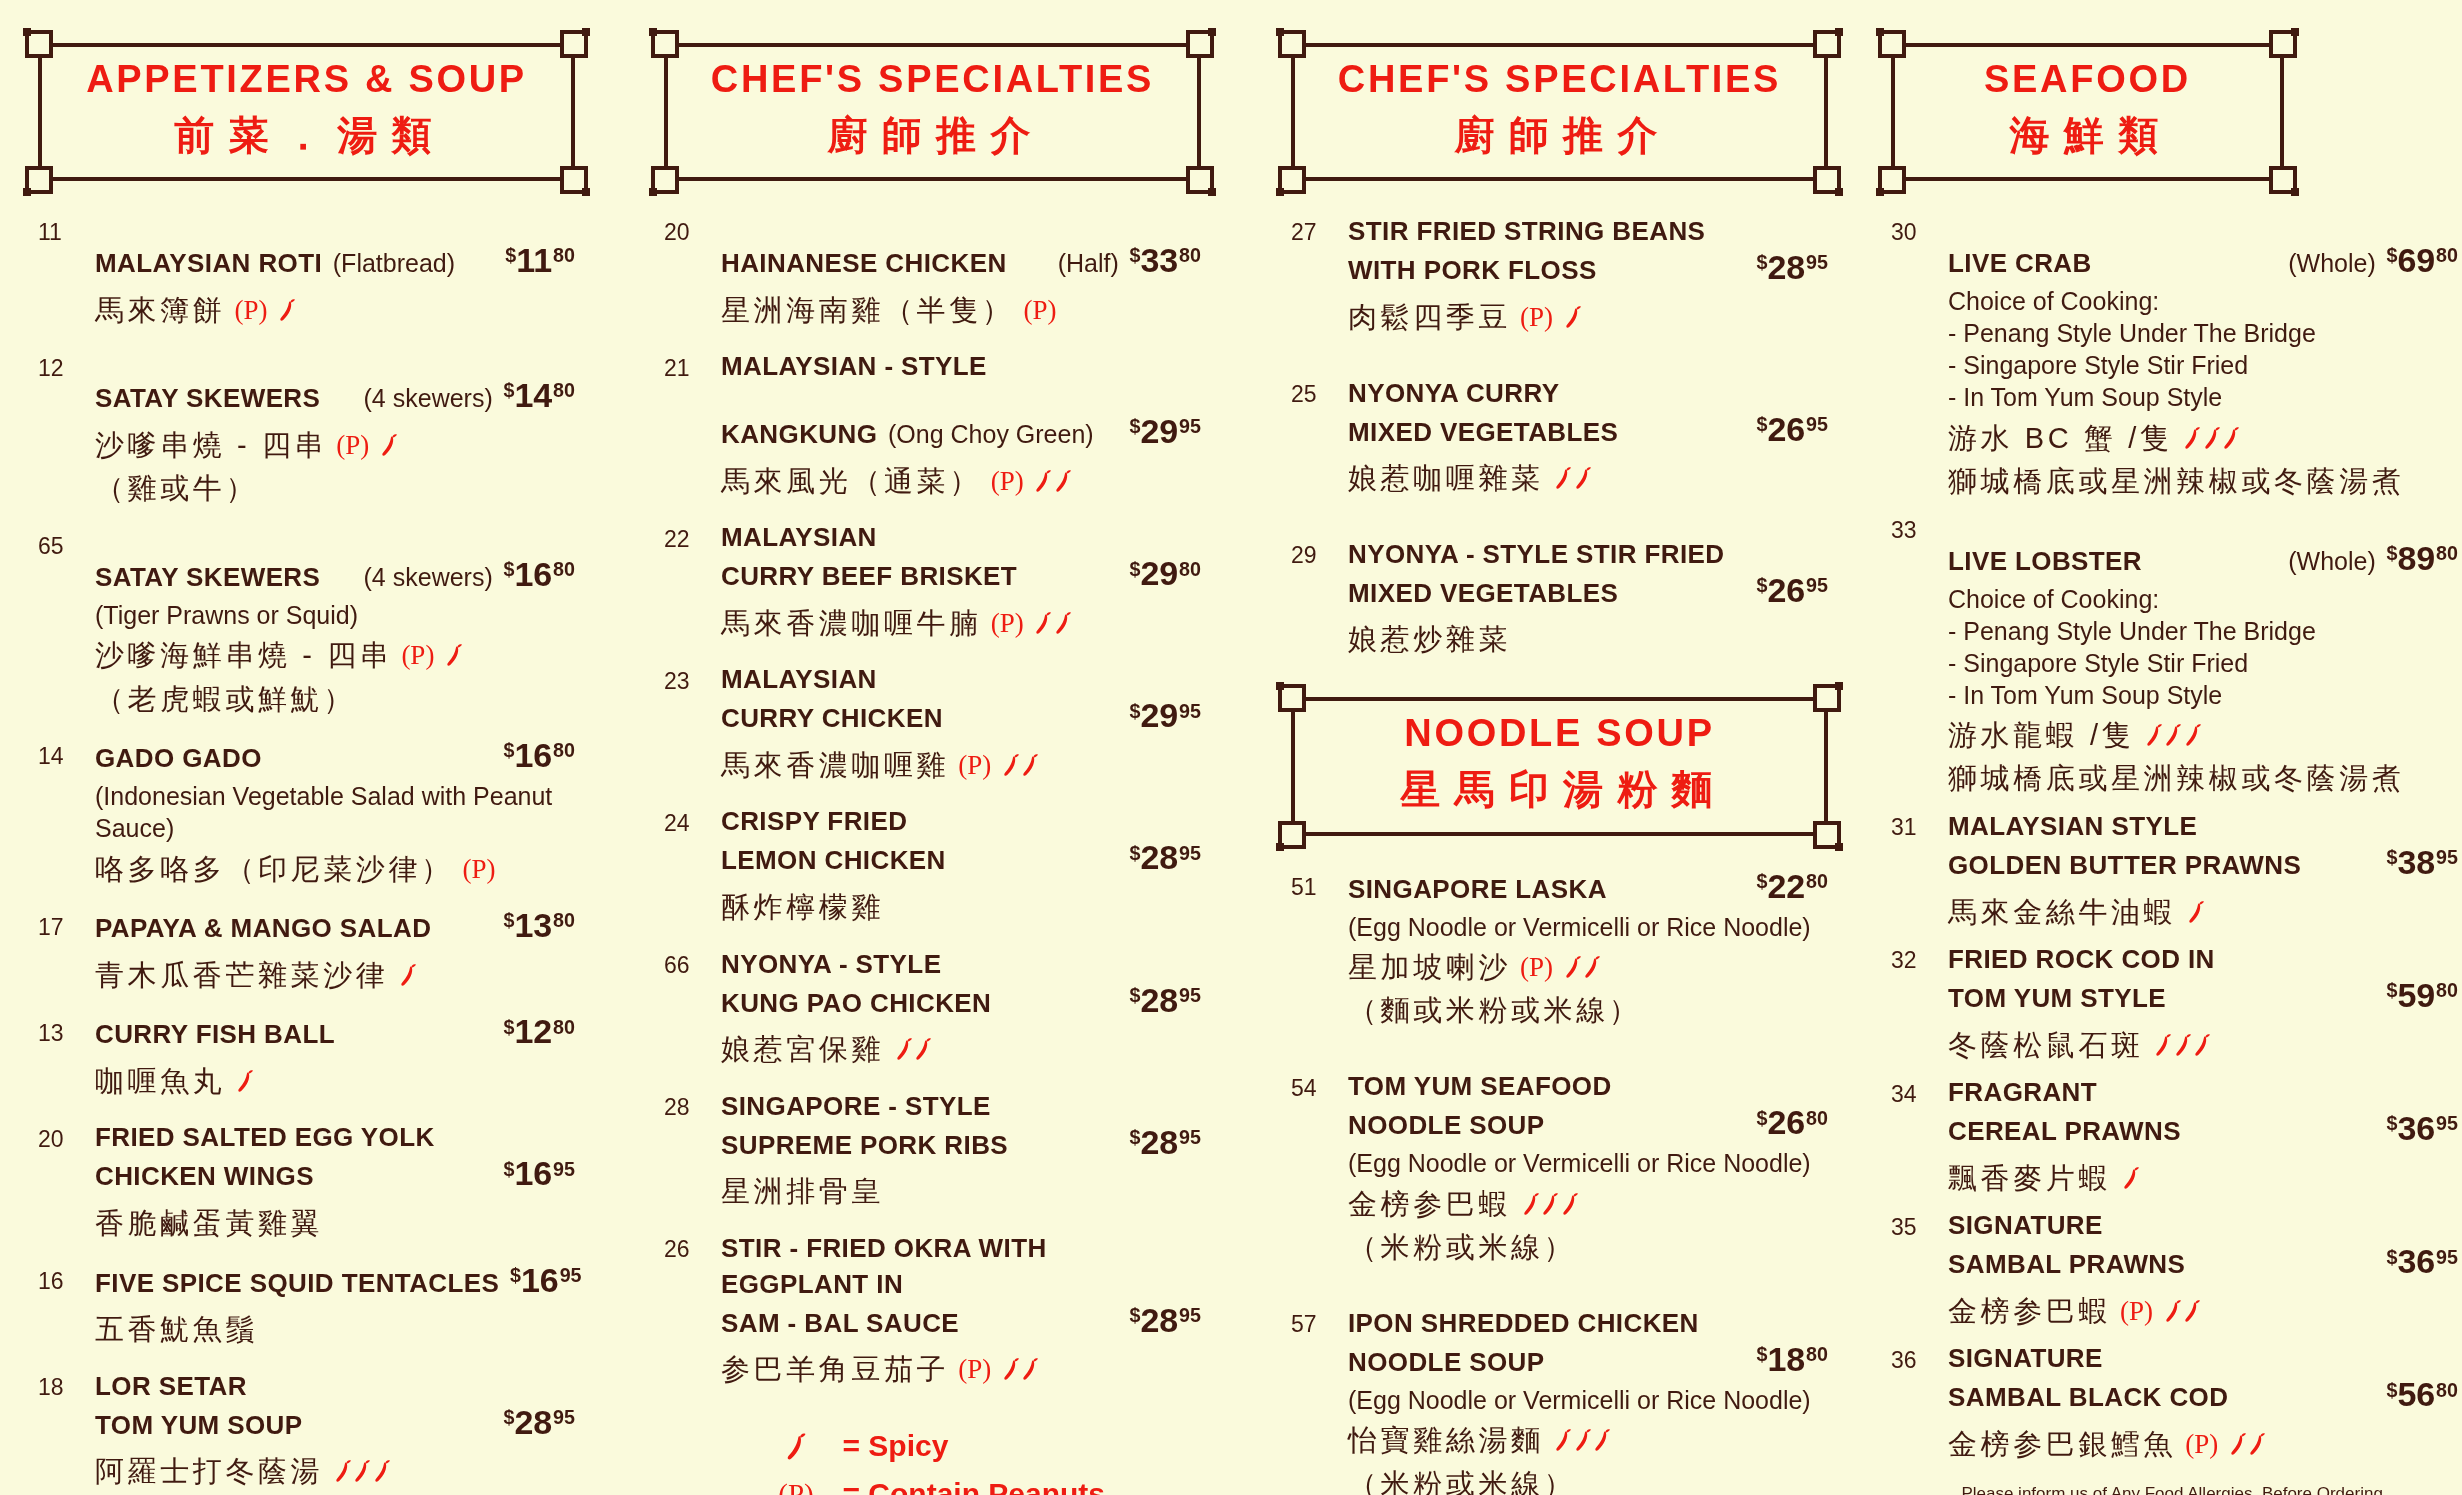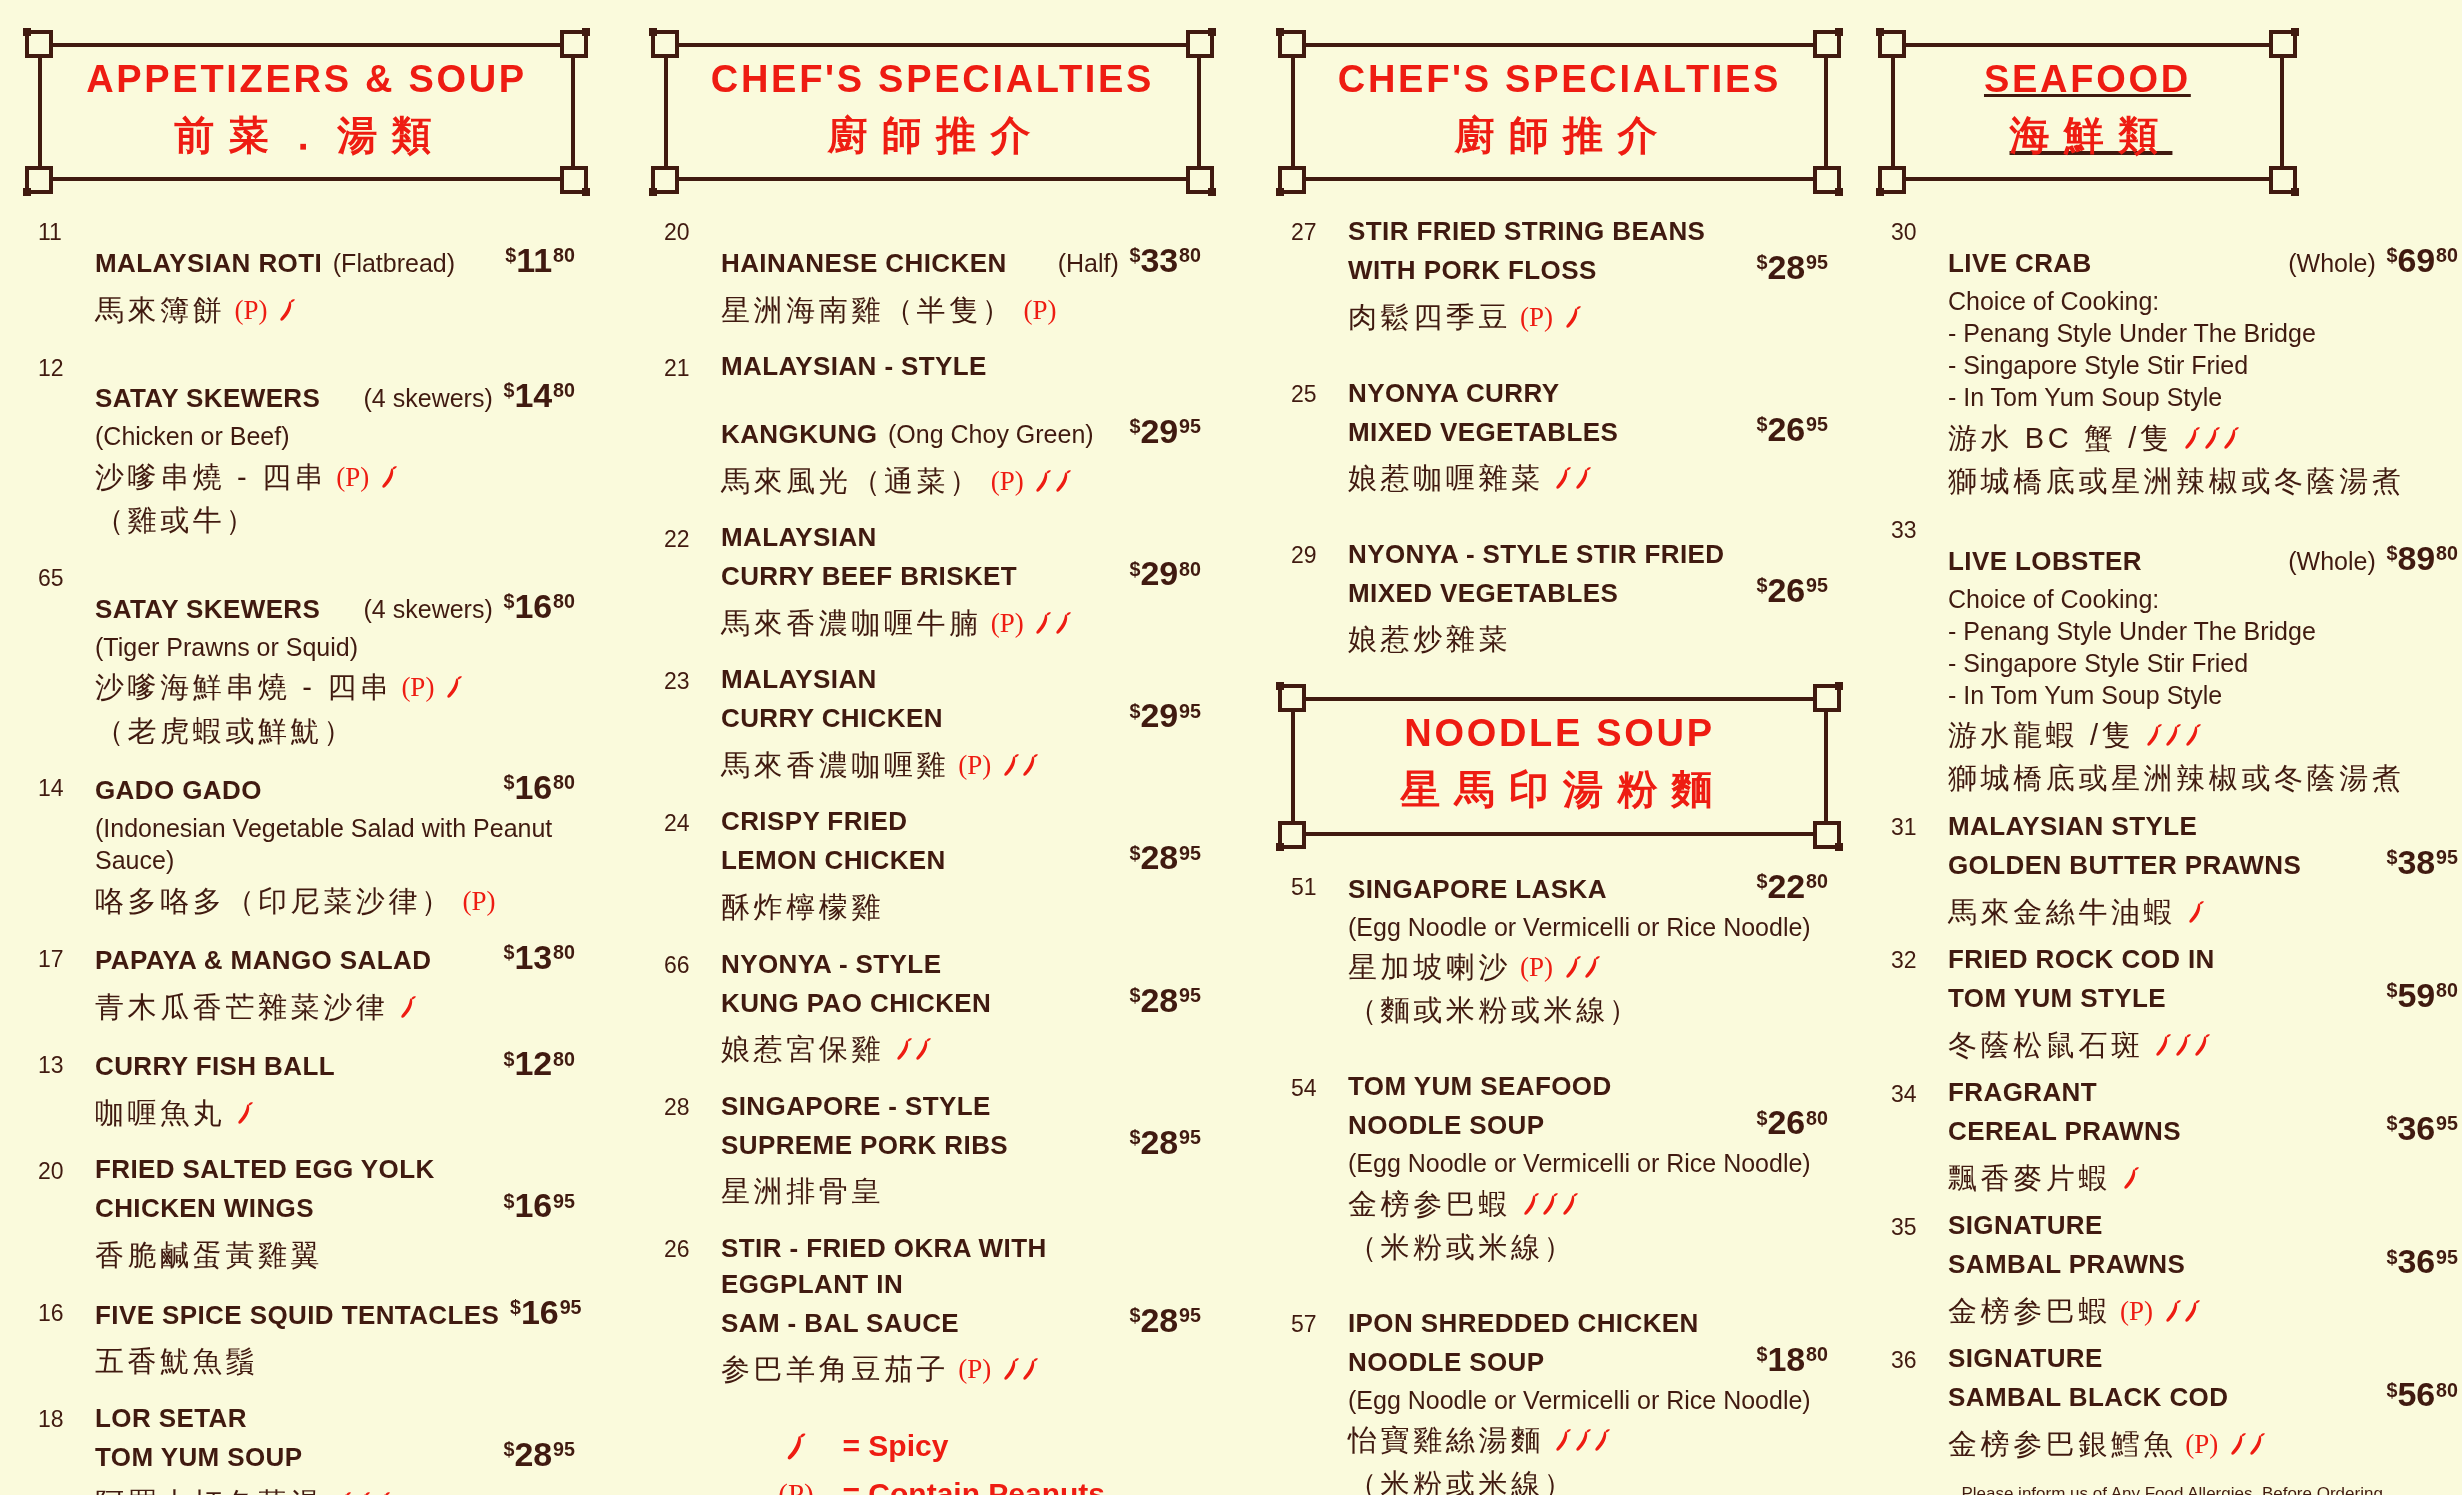--- a/index.html
+++ b/index.html
@@ -25,21 +25,21 @@
 
   
   .hbox{
     position:relative;
     border:4.5px solid var(--ink);
     text-align:center;
     padding:10.7px 5.4px 14.3px;
     margin-bottom:32px;
   }
   .col3 .hbox.second{margin-top:18px;}
-  .col4 .hbox{width:374px;text-decoration:underline;}
+  .col4 .hbox{width:374px;}
   .h-en{color:var(--red);font-weight:bold;font-size:38px;letter-spacing:2.7px;white-space:nowrap;}
   .h-zh{color:var(--red);font-weight:bold;font-size:40px;letter-spacing:14.3px;margin-top:7.2px;text-indent:7.2px;}
   .corn{position:absolute;width:19.7px;height:19.7px;border:4.5px solid var(--ink);background:var(--bg);}
   .corn::after{content:"";position:absolute;width:8px;height:8px;background:var(--ink);}
   .corn.tl{top:-17px;left:-17px}  .corn.tl::after{left:-6.3px;top:-6.3px}
   .corn.tr{top:-17px;right:-17px} .corn.tr::after{right:-6.3px;top:-6.3px}
   .corn.bl{bottom:-17px;left:-17px}  .corn.bl::after{left:-6.3px;bottom:-6.3px}
   .corn.br{bottom:-17px;right:-17px} .corn.br::after{right:-6.3px;bottom:-6.3px}
 
   
@@ -112,21 +112,20 @@
       </div>
       <div class="item">
         <span class="num">12</span>
         <div class="ibody">
           <div class="line">
             <span class="nm">SATAY SKEWERS</span>
             <span class="sp"></span>
             <span class="note nr">(4 skewers)</span>
             <span class="price"><span class="cur">$</span><span class="dols">14</span><span class="cents">80</span></span>
           </div>
-          <div class="sub">(Chicken or Beef)</div>
           <div class="zh">
             <span class="zht">沙嗲串燒 - 四串</span>
             <span class="p">(P)</span>
             <span class="chili c0">
               <svg viewBox="0 0 20 34" fill="currentColor" xmlns="http://www.w3.org/2000/svg">
                 <path d="M12.8 6.1 C13.1 3.1 15.5 1.3 18.4 2.2 C17.6 4.9 15.4 6 13.6 6.7 Z"></path>
                 <path d="M13.5 6.6 C15.7 12.8 13.1 22.5 5.7 30.7 C3.1 33.5 0.4 31.2 2.5 28.1 C8.1 20.7 10.6 13.3 10.9 7.3 C11 5.3 12.9 4.9 13.5 6.6 Z"></path>
               </svg>
             </span>
           </div>

